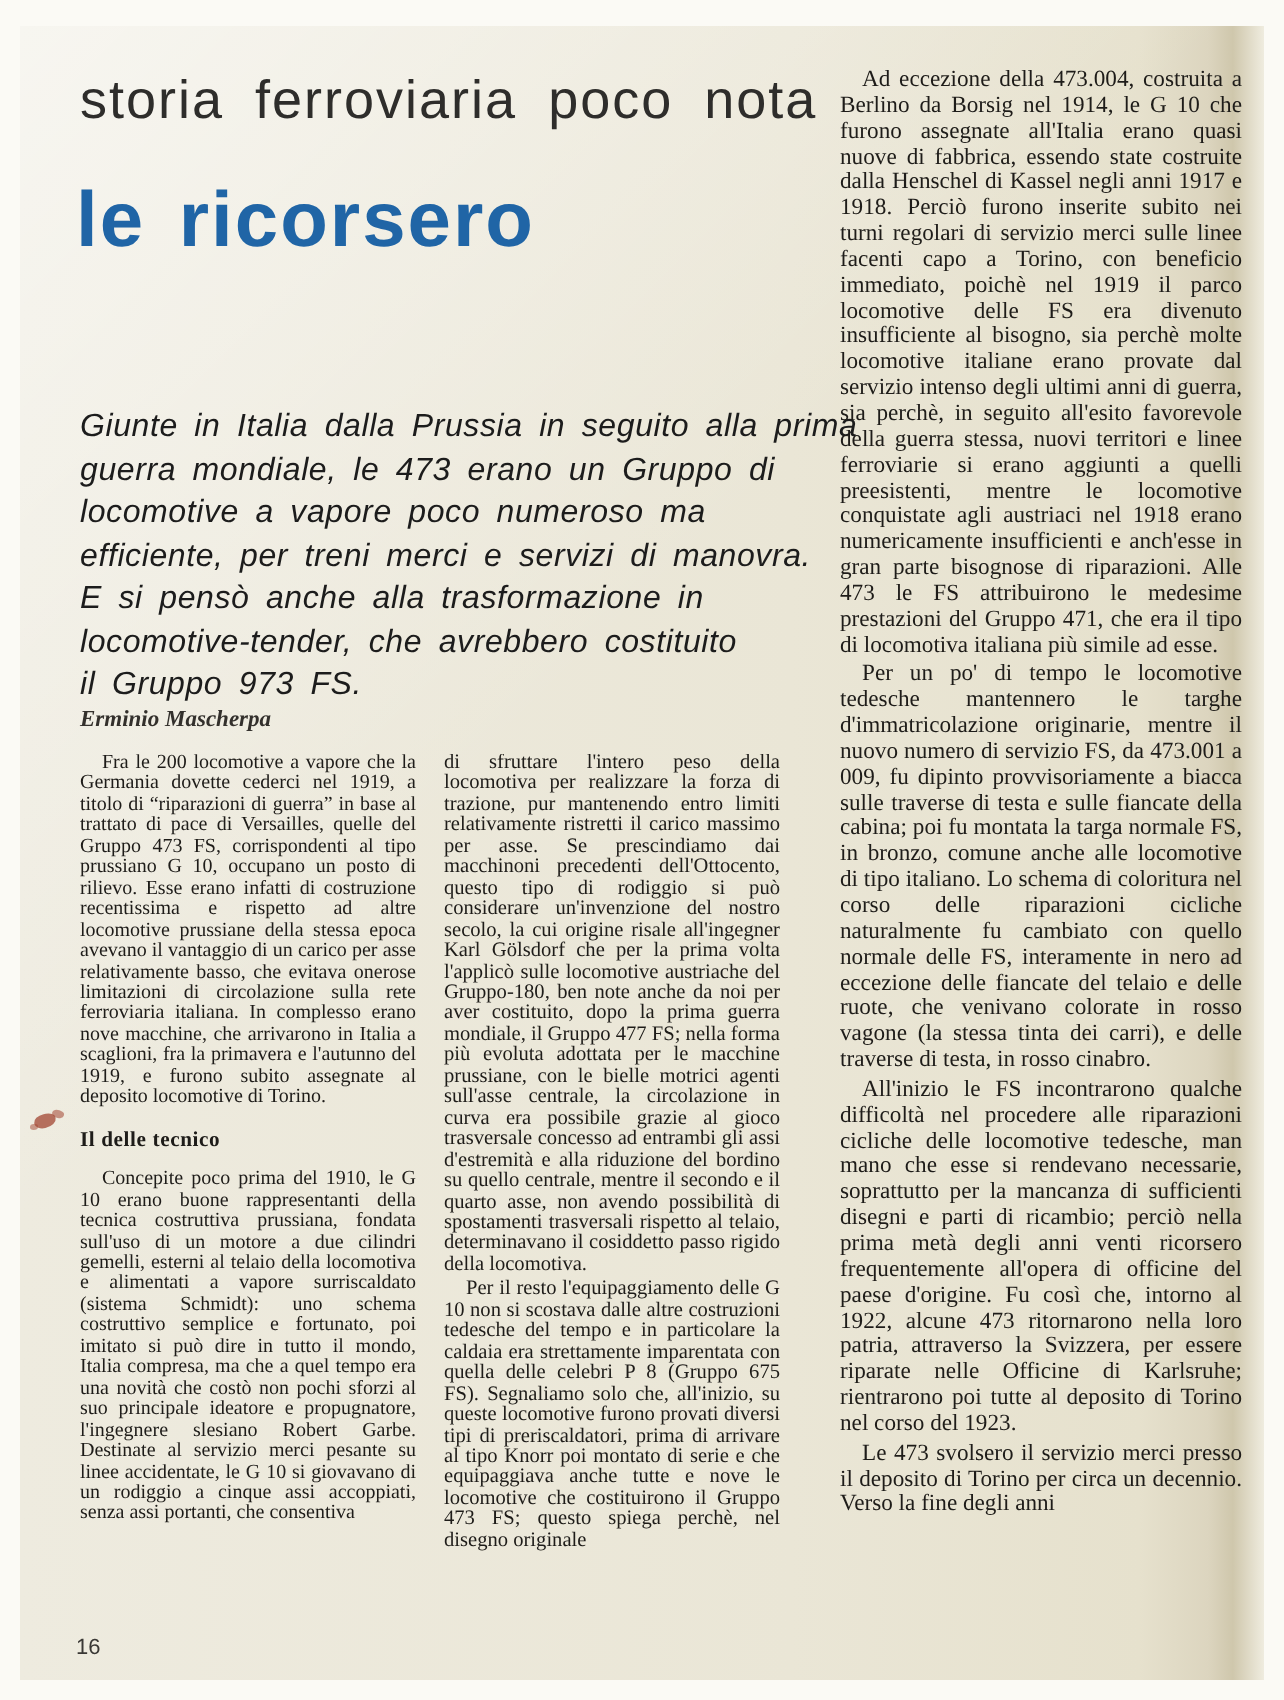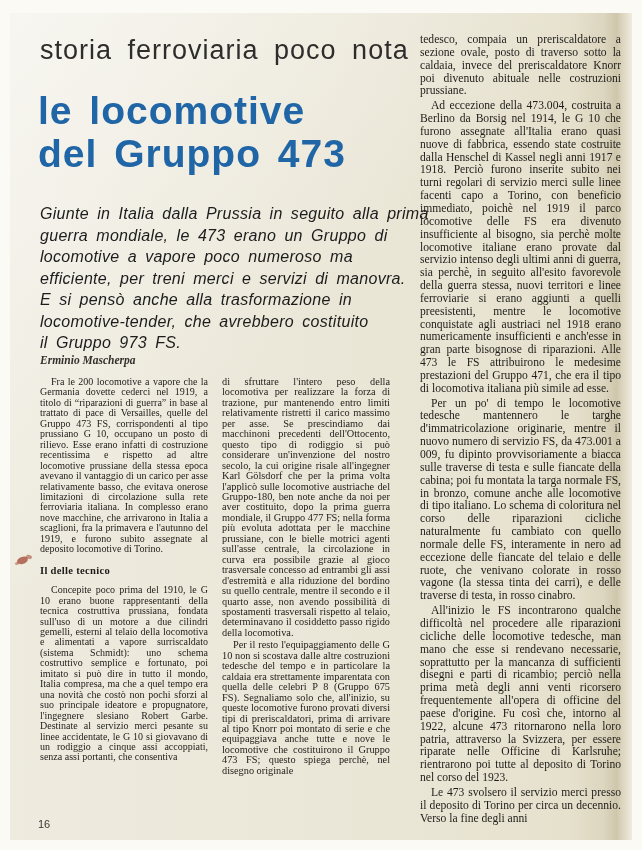--- a/index.html
+++ b/index.html
@@ -64,22 +64,21 @@
   .smudge .b3{left:1px;top:8px;width:4px;height:3px;opacity:.5;}
 </style>
 </head>
 <body>
 
 <div class="page">
 
   <div class="kicker">storia ferroviaria poco nota</div>
 
   <div class="title">
-    <div>le locomotive</div>
-    <div>del Gruppo 473</div>
+    <div>le ricorsero</div>
   </div>
 
   <div class="intro">Giunte in Italia dalla Prussia in seguito alla prima
 guerra mondiale, le 473 erano un Gruppo di
 locomotive a vapore poco numeroso ma
 efficiente, per treni merci e servizi di manovra.
 E si pensò anche alla trasformazione in
 locomotive-tender, che avrebbero costituito
 il Gruppo 973 FS.</div>
 
@@ -90,21 +89,20 @@
     <h3>Il delle tecnico</h3>
     <p class="indent">Concepite poco prima del 1910, le G 10 erano buone rappresentanti della tecnica costruttiva prussiana, fondata sull'uso di un motore a due cilindri gemelli, esterni al telaio della locomotiva e alimentati a vapore surriscaldato (sistema Schmidt): uno schema costruttivo semplice e fortunato, poi imitato si può dire in tutto il mondo, Italia compresa, ma che a quel tempo era una novità che costò non pochi sforzi al suo principale ideatore e propugnatore, l'ingegnere slesiano Robert Garbe. Destinate al servizio merci pesante su linee accidentate, le G 10 si giovavano di un rodiggio a cinque assi accoppiati, senza assi portanti, che consentiva</p>
   </div>
 
   <div class="col col2">
     <p>di sfruttare l'intero peso della locomotiva per realizzare la forza di trazione, pur mantenendo entro limiti relativamente ristretti il carico massimo per asse. Se prescindiamo dai macchinoni precedenti dell'Ottocento, questo tipo di rodiggio si può considerare un'invenzione del nostro secolo, la cui origine risale all'ingegner Karl Gölsdorf che per la prima volta l'applicò sulle locomotive austriache del Gruppo-180, ben note anche da noi per aver costituito, dopo la prima guerra mondiale, il Gruppo 477 FS; nella forma più evoluta adottata per le macchine prussiane, con le bielle motrici agenti sull'asse centrale, la circolazione in curva era possibile grazie al gioco trasversale concesso ad entrambi gli assi d'estremità e alla riduzione del bordino su quello centrale, mentre il secondo e il quarto asse, non avendo possibilità di spostamenti trasversali rispetto al telaio, determinavano il cosiddetto passo rigido della locomotiva.</p>
     <p class="indent">Per il resto l'equipaggiamento delle G 10 non si scostava dalle altre costruzioni tedesche del tempo e in particolare la caldaia era strettamente imparentata con quella delle celebri P 8 (Gruppo 675 FS). Segnaliamo solo che, all'inizio, su queste locomotive furono provati diversi tipi di preriscaldatori, prima di arrivare al tipo Knorr poi montato di serie e che equipaggiava anche tutte e nove le locomotive che costituirono il Gruppo 473 FS; questo spiega perchè, nel disegno originale</p>
   </div>
 
   <div class="col col3">
-    <p>tedesco, compaia un preriscaldatore a sezione ovale, posto di traverso sotto la caldaia, invece del preriscaldatore Knorr poi divenuto abituale nelle costruzioni prussiane.</p>
     <p class="indent">Ad eccezione della 473.004, costruita a Berlino da Borsig nel 1914, le G 10 che furono assegnate all'Italia erano quasi nuove di fabbrica, essendo state costruite dalla Henschel di Kassel negli anni 1917 e 1918. Perciò furono inserite subito nei turni regolari di servizio merci sulle linee facenti capo a Torino, con beneficio immediato, poichè nel 1919 il parco locomotive delle FS era divenuto insufficiente al bisogno, sia perchè molte locomotive italiane erano provate dal servizio intenso degli ultimi anni di guerra, sia perchè, in seguito all'esito favorevole della guerra stessa, nuovi territori e linee ferroviarie si erano aggiunti a quelli preesistenti, mentre le locomotive conquistate agli austriaci nel 1918 erano numericamente insufficienti e anch'esse in gran parte bisognose di riparazioni. Alle 473 le FS attribuirono le medesime prestazioni del Gruppo 471, che era il tipo di locomotiva italiana più simile ad esse.</p>
     <p class="indent">Per un po' di tempo le locomotive tedesche mantennero le targhe d'immatricolazione originarie, mentre il nuovo numero di servizio FS, da 473.001 a 009, fu dipinto provvisoriamente a biacca sulle traverse di testa e sulle fiancate della cabina; poi fu montata la targa normale FS, in bronzo, comune anche alle locomotive di tipo italiano. Lo schema di coloritura nel corso delle riparazioni cicliche naturalmente fu cambiato con quello normale delle FS, interamente in nero ad eccezione delle fiancate del telaio e delle ruote, che venivano colorate in rosso vagone (la stessa tinta dei carri), e delle traverse di testa, in rosso cinabro.</p>
     <p class="indent">All'inizio le FS incontrarono qualche difficoltà nel procedere alle riparazioni cicliche delle locomotive tedesche, man mano che esse si rendevano necessarie, soprattutto per la mancanza di sufficienti disegni e parti di ricambio; perciò nella prima metà degli anni venti ricorsero frequentemente all'opera di officine del paese d'origine. Fu così che, intorno al 1922, alcune 473 ritornarono nella loro patria, attraverso la Svizzera, per essere riparate nelle Officine di Karlsruhe; rientrarono poi tutte al deposito di Torino nel corso del 1923.</p>
     <p class="indent">Le 473 svolsero il servizio merci presso il deposito di Torino per circa un decennio. Verso la fine degli anni</p>
   </div>
 
   <div class="pagenum">16</div>
 
   <div class="smudge">
     <i class="b1"></i>

